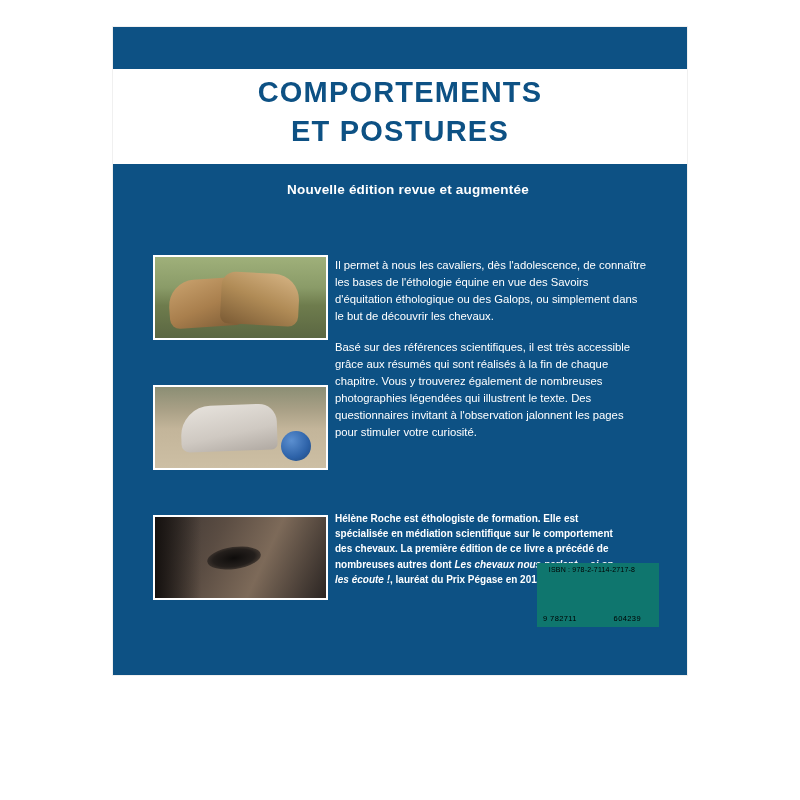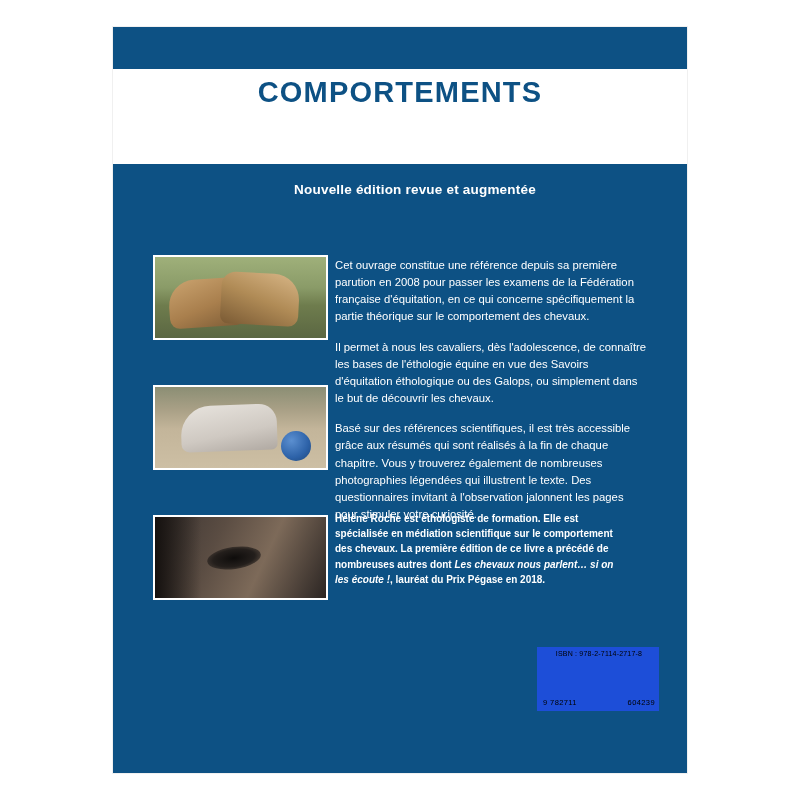--- a/index.html
+++ b/index.html
@@ -18,21 +18,21 @@
     width: 800px;
     height: 800px;
     background: #ffffff;
   }
   
   .cover {
     position: absolute;
     left: 113px;
     top: 27px;
     width: 574px;
-    height: 746px;
+    height: 648px;
     background: #0d5184;
     overflow: hidden;
     box-shadow: 0 0 0 1px rgba(0,0,0,0.06);
   }
   
   .title-band {
     position: absolute;
     left: 0;
     top: 42px;
     width: 100%;
@@ -49,21 +49,21 @@
   .title-line {
     color: #0d5184;
     font-size: 29px;
     letter-spacing: 1.2px;
     font-weight: bold;
     line-height: 1.36;
     text-transform: uppercase;
   }
   .subtitle {
     position: absolute;
-    left: 15px;
+    left: 8px;
     top: 155px;
     width: 100%;
     text-align: center;
     color: #ffffff;
     font-size: 13.5px;
     font-weight: bold;
     letter-spacing: 0.2px;
   }
 
   
@@ -169,24 +169,24 @@
     font-weight: bold;
   }
   .bio em {
     font-style: italic;
   }
 
   
   .isbn-block {
     position: absolute;
     right: 28px;
-    bottom: 62px;
+    bottom: 48px;
     width: 122px;
-    background: #1d4ed8;
-    padding: 3px 2px 4px 4px;
+    background: #0f766e;
+    padding: 3px 16px 4px 4px;
     box-sizing: border-box;
   }
   .isbn-text {
     font-family: "Liberation Sans", sans-serif;
     font-size: 7px;
     color: #000000;
     text-align: center;
     letter-spacing: 0.2px;
     margin-bottom: 2px;
   }
@@ -225,32 +225,32 @@
 </head>
 <body>
 
 <div class="page">
   <div class="cover">
 
     <div class="title-band"></div>
 
     <div class="title-block">
       <div class="title-line">COMPORTEMENTS</div>
+      <div class="title-line">ET POSTURES</div>
     </div>
 
     <div class="subtitle">Nouvelle édition revue et augmentée</div>
 
     <div class="photos">
       <div class="photo p1"></div>
       <div class="photo p2"></div>
       <div class="photo p3"></div>
     </div>
 
     <div class="text-col">
-      <div class="para">Cet ouvrage constitue une référence depuis sa première parution en 2008 pour passer les examens de la Fédération française d'équitation, en ce qui concerne spécifiquement la partie théorique sur le comportement des chevaux.</div>
       <div class="para">Il permet à nous les cavaliers, dès l'adolescence, de connaître les bases de l'éthologie équine en vue des Savoirs d'équitation éthologique ou des Galops, ou simplement dans le but de découvrir les chevaux.</div>
       <div class="para">Basé sur des références scientifiques, il est très accessible grâce aux résumés qui sont réalisés à la fin de chaque chapitre. Vous y trouverez également de nombreuses photographies légendées qui illustrent le texte. Des questionnaires invitant à l'observation jalonnent les pages pour stimuler votre curiosité.</div>
     </div>
 
     <div class="bio"><span>Hélène Roche est éthologiste de formation. Elle est spécialisée en médiation scientifique sur le comportement des chevaux. La première édition de ce livre a précédé de nombreuses autres dont </span><em>Les chevaux nous parlent… si on les écoute !</em><span>, lauréat du Prix Pégase en 2018.</span></div>
 
     <div class="isbn-block">
       <div class="isbn-text">ISBN : 978-2-7114-2717-8</div>
       <div class="barcode">
           <i style="width: 2px;"></i>

